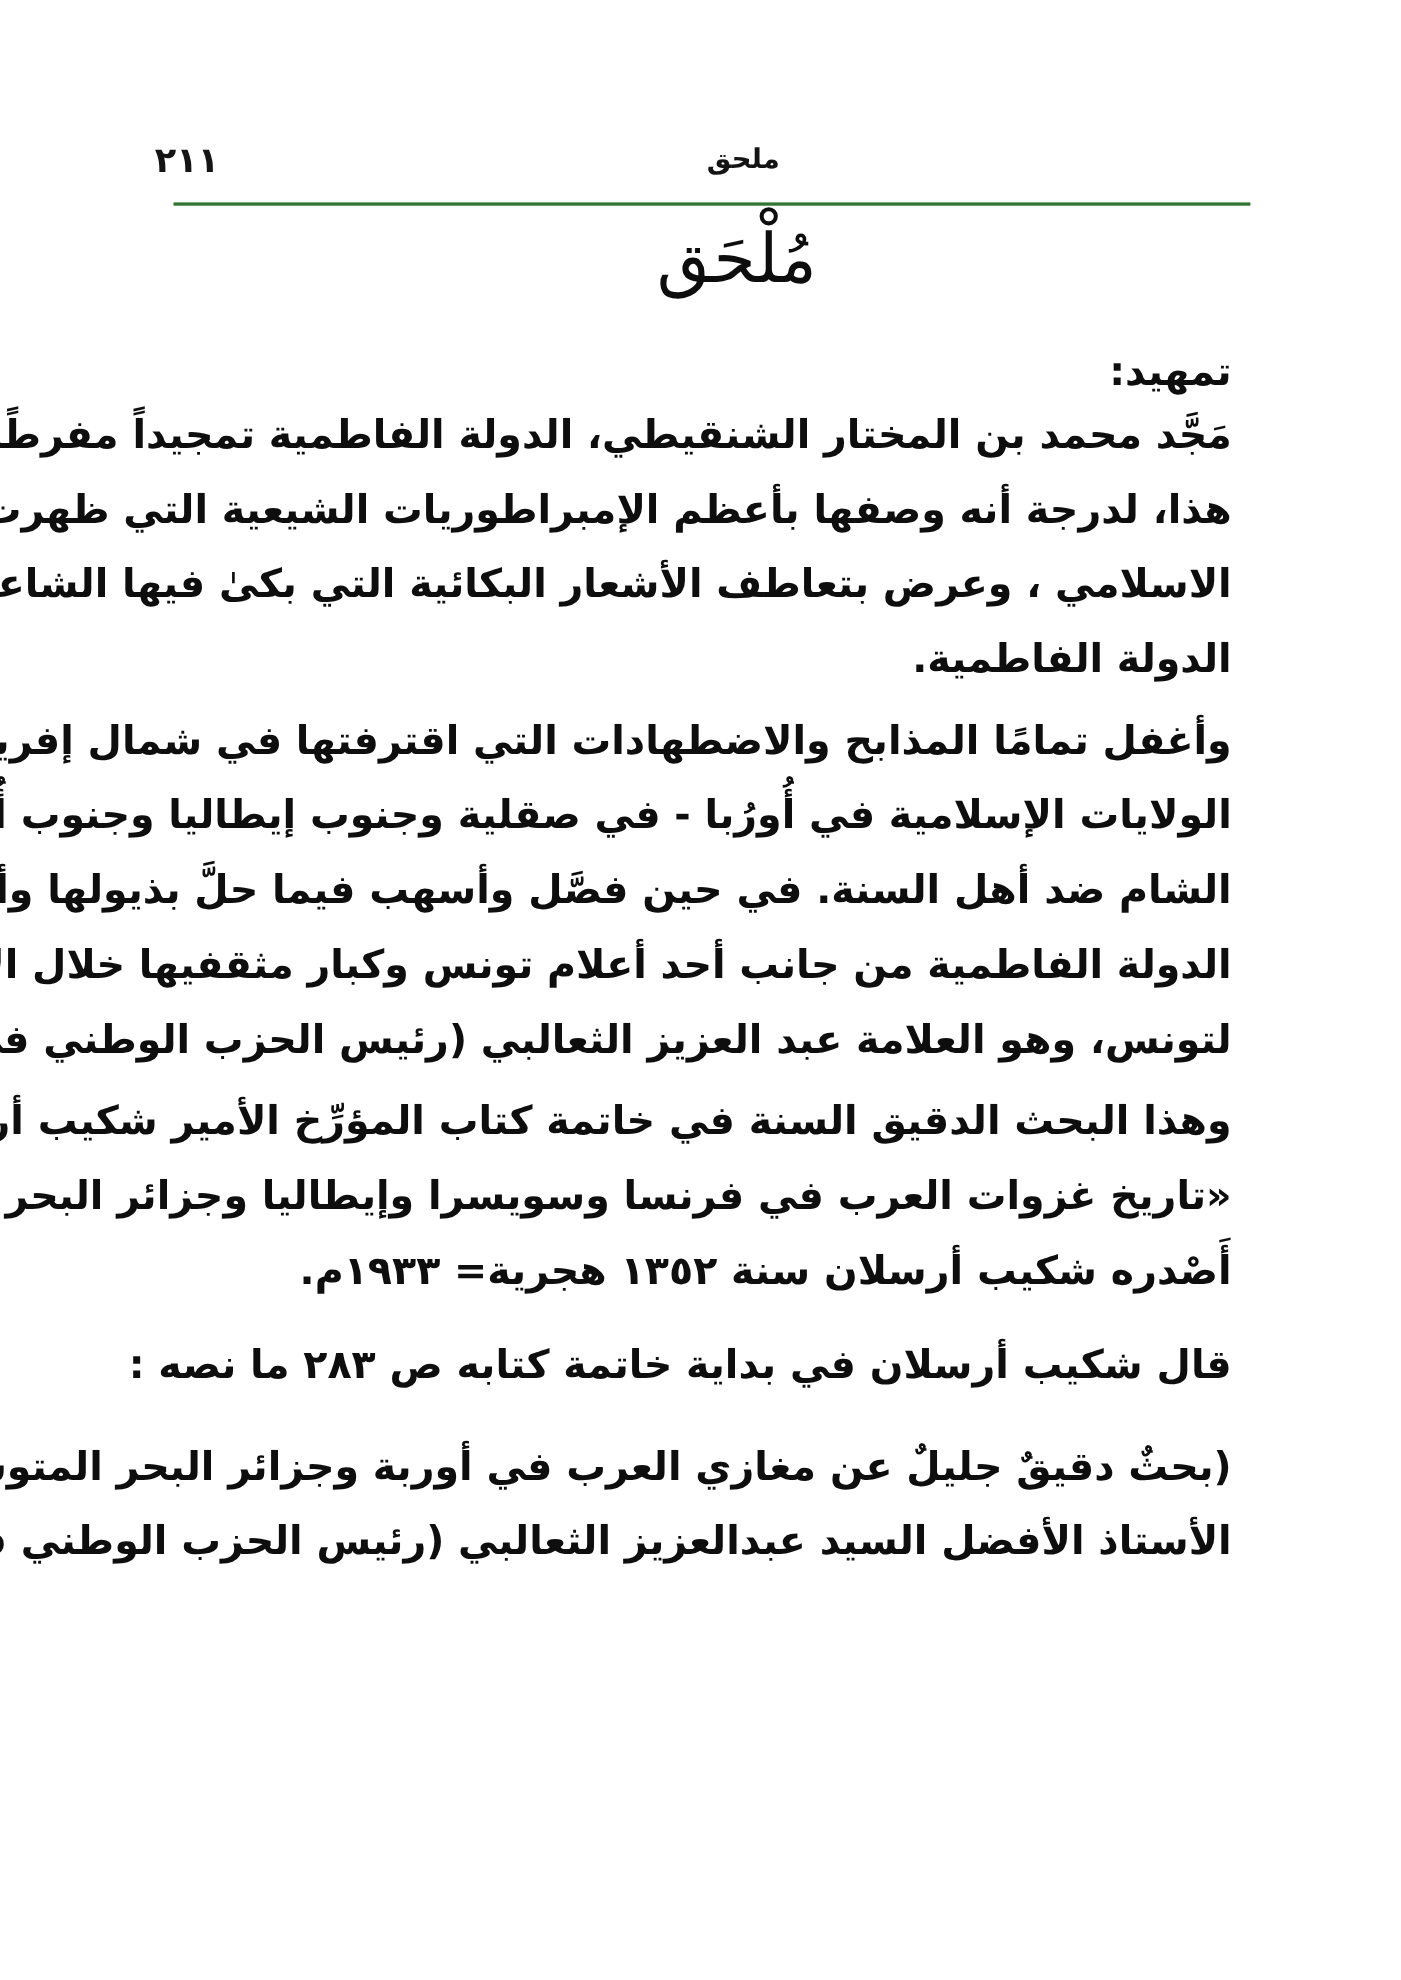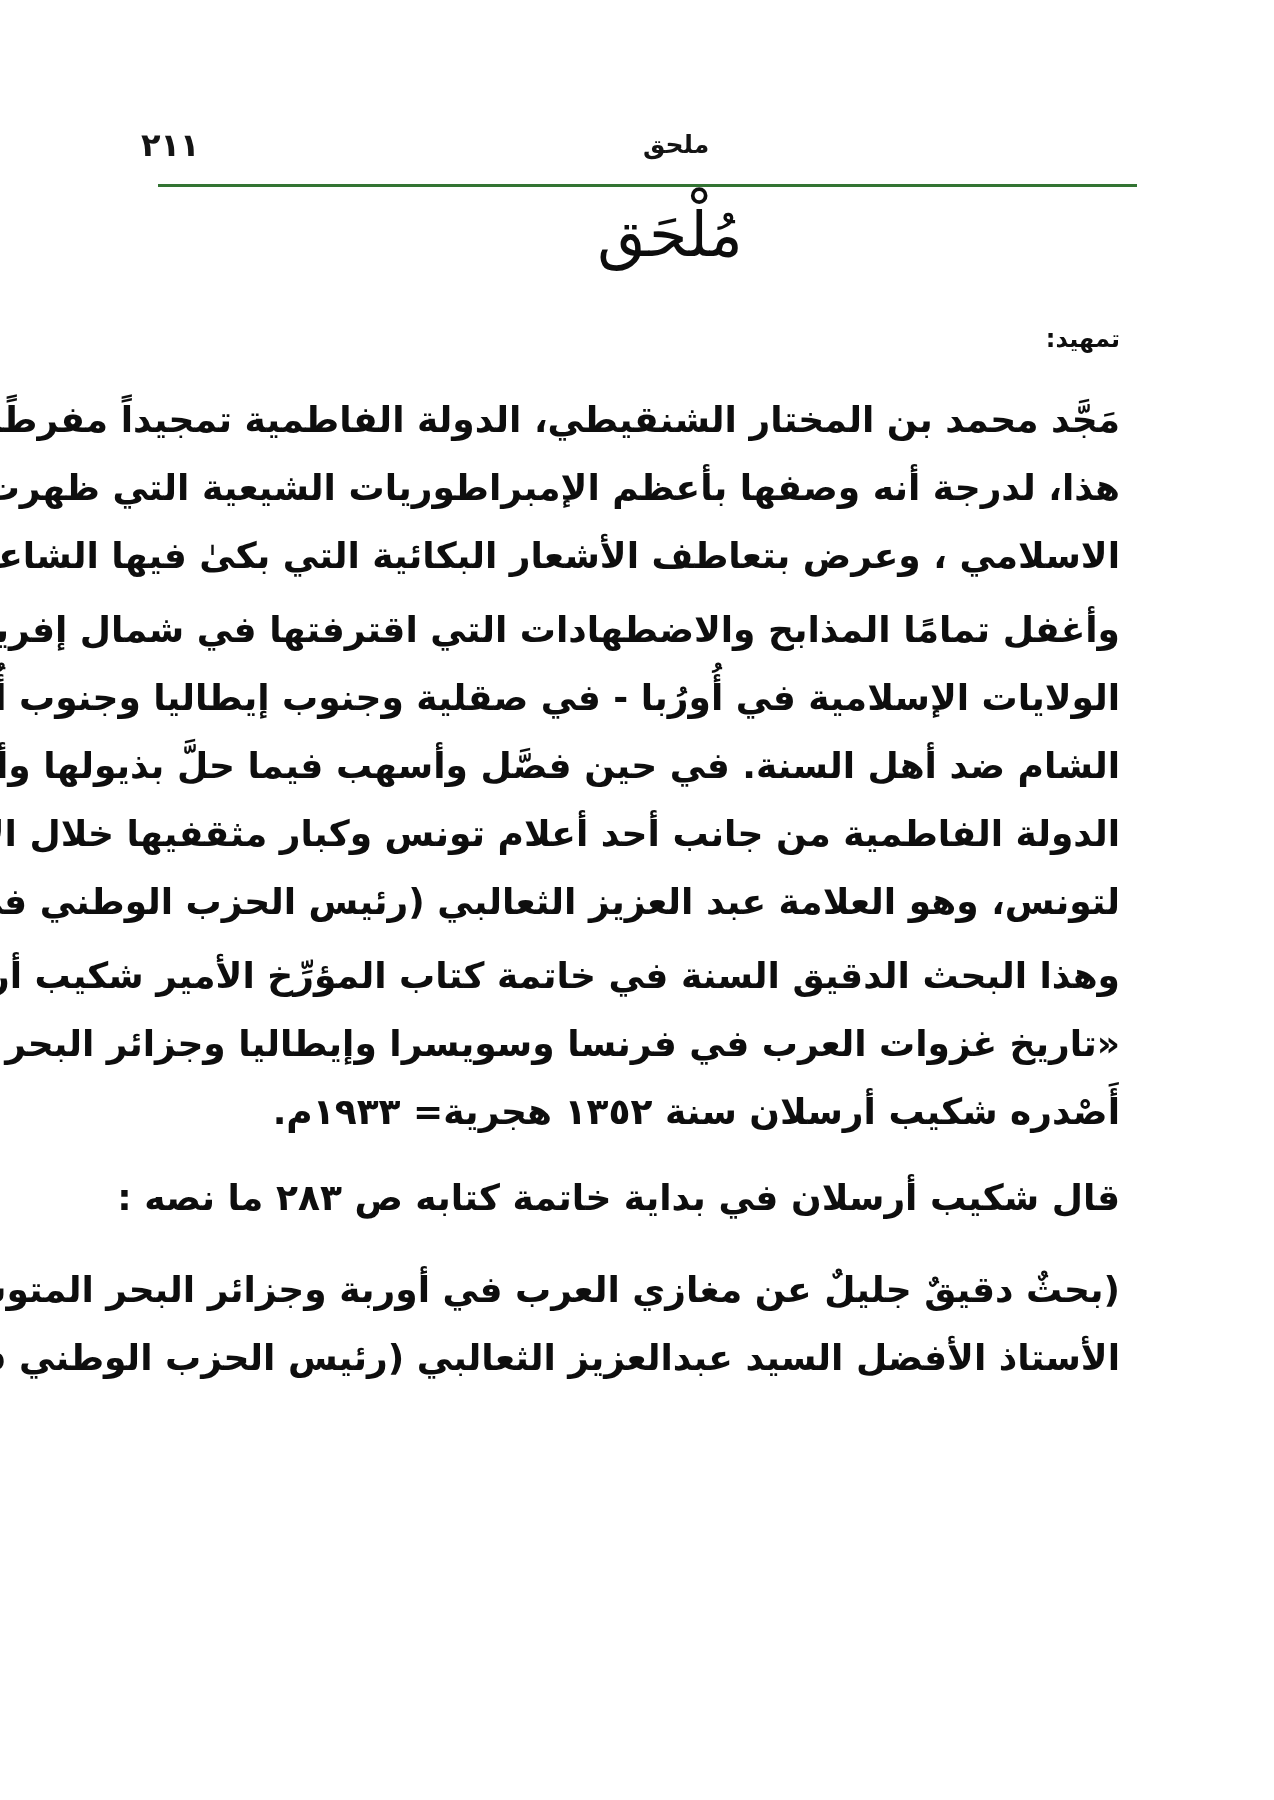--- a/index.html
+++ b/index.html
@@ -47,24 +47,23 @@
     white-space: nowrap;
     line-height: 1.2;
   }
   .text-block {
     position: absolute;
     top: 306px; right: 154px;
     width: 977px;
     color: #0e0e0e;
   }
   .section-heading {
-    font-size: 24px; font-weight: bold;
+    font-size: 36px; font-weight: bold;
     line-height: 46px;
     padding-top: 10px;
-    margin-bottom: 24px;
     text-align: right;
   }
   .para {
     font-size: 36px;
     font-weight: bold;
     line-height: 68px;
     text-align: right;
   }
   .para .line {
     white-space: nowrap;
@@ -95,20 +94,21 @@
   <h1 class="page-title">مُلْحَق</h1>
 
   <div class="text-block">
 
     <h2 class="section-heading">تمهيد:</h2>
 
     <div class="para">
       <div class="line">مَجَّد محمد بن المختار الشنقيطي، الدولة الفاطمية تمجيداً مفرطًا في كتابه</div>
       <div class="line">هذا، لدرجة أنه وصفها بأعظم الإمبراطوريات الشيعية التي ظهرت في التاريخ</div>
       <div class="line">الاسلامي ، وعرض بتعاطف الأشعار البكائية التي بكىٰ فيها الشاعر عمارة اليمني</div>
+      <div class="line end">الدولة الفاطمية.</div>
     </div>
 
     <div class="para g6">
       <div class="line">وأغفل تمامًا المذابح والاضطهادات التي اقترفتها في شمال إفريقية وفي</div>
       <div class="line">الولايات الإسلامية في أُورُبا - في صقلية وجنوب إيطاليا وجنوب أُورُبا - وفي بلاد</div>
       <div class="line">الشام ضد أهل السنة. في حين فصَّل وأسهب فيما حلَّ بذيولها وأتباعها في شمال</div>
     </div>
 
     <div class="para g0">
       <div class="line">الدولة الفاطمية من جانب أحد أعلام تونس وكبار مثقفيها خلال الاحتلال الفرنسي</div>

